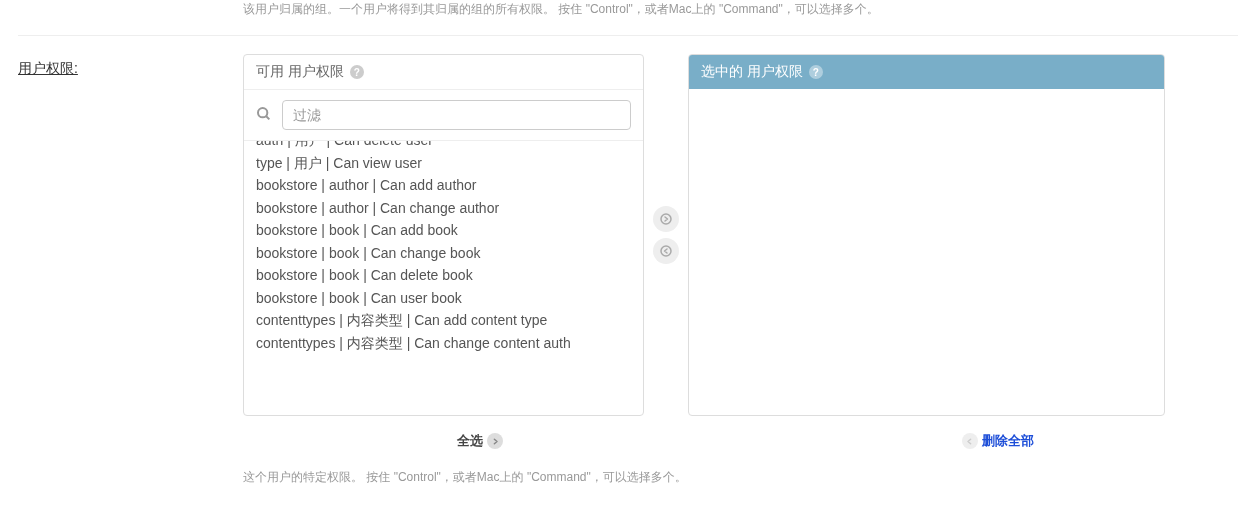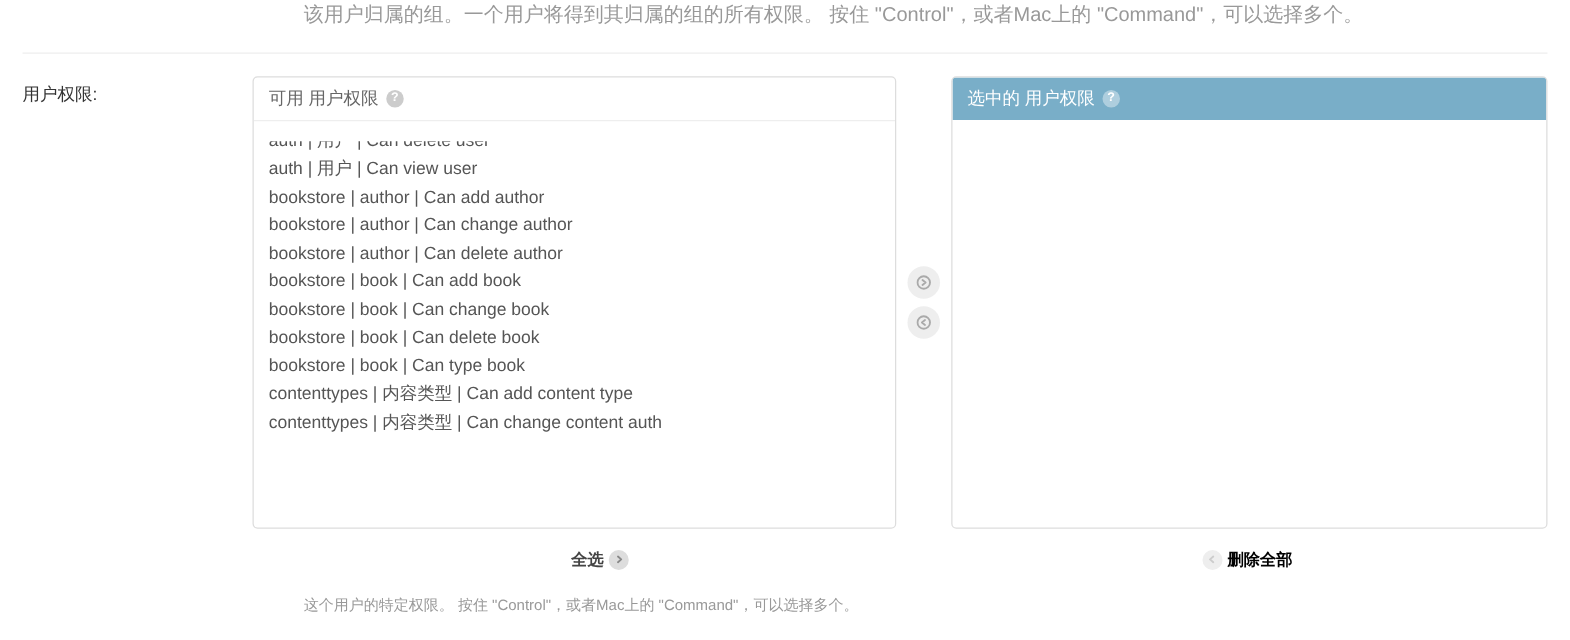--- a/index.html
+++ b/index.html
@@ -5,56 +5,57 @@
   * { box-sizing: border-box; margin: 0; padding: 0; }
   body {
     font-family: "Segoe UI", "Helvetica Neue", Arial, "PingFang SC", "Microsoft YaHei", sans-serif;
     font-size: 14px;
     color: #555;
     background: #fff;
   }
   .wrap { width: 1256px; }
   .top-help {
     color: #999;
-    font-size: 16px;
+    font-size: 12px;
     padding: 0 0 16px 243px;
     line-height: 1.6;
   }
   .hr {
     height: 1px;
     background: #eee;
     margin: 0 18px 18px 18px;
   }
   .row {
     display: flex;
     align-items: flex-start;
     padding: 0 18px;
   }
   .label-col {
     width: 225px;
     font-size: 14px;
     color: #333;
     padding-top: 6px;
+    text-decoration: underline;
   }
   .selector-col {
     flex: 1;
     display: flex;
     align-items: stretch;
     gap: 0;
     position: relative;
   }
   .panel {
     border: 1px solid #ddd;
     border-radius: 4px;
     background: #fff;
     display: flex;
     flex-direction: column;
     overflow: hidden;
   }
-  .panel-left { width: 515px; gap: 16px; }
+  .panel-left { width: 401px; }
   .panel-right { width: 477px; }
   .panel-header {
     padding: 8px 12px;
     border-bottom: 1px solid #eee;
     font-size: 14px;
     color: #666;
     display: flex;
     align-items: center;
     gap: 6px;
   }
@@ -146,21 +147,21 @@
     text-align: center;
     font-size: 13px;
     padding: 10px 0;
     display: flex;
     align-items: center;
     justify-content: center;
     gap: 4px;
   }
   .action-spacer { width: 44px; }
   .action-left { color: #444; font-weight: 600; }
-  .action-right { color: #000000; font-weight: 600; }
+  .action-right { color: #1d4ed8; font-weight: 600; }
   .circ-arrow {
     display: inline-flex;
     width: 16px;
     height: 16px;
     border-radius: 50%;
     background: #ddd;
     color: #888;
     font-size: 10px;
     align-items: center;
     justify-content: center;
@@ -193,30 +194,38 @@
   <div class="row">
     <div class="label-col">用户权限:</div>
 
     <div class="selector-col">
 
       <div class="panel panel-left">
         <div class="panel-header">
           <span>可用 用户权限</span>
           <span class="help-icon">?</span>
         </div>
+        <div class="filter-row">
+          <span class="search-ico">
+            <svg width="16" height="16" viewBox="0 0 24 24" fill="none" stroke="currentColor" stroke-width="3">
+                <circle cx="10" cy="10" r="7"></circle>
+                <line x1="20" y1="20" x2="15" y2="15"></line>
+              </svg>
+          </span>
+          <input class="filter-input" placeholder="过滤" style="">
+        </div>
         <div class="listbox">
           <div class="opt cut-top">auth | 用户 | Can delete user</div>
-          <div class="opt">auth | 用户 | Can view user</div>
+          <div class="opt">type | 用户 | Can view user</div>
           <div class="opt">bookstore | author | Can add author</div>
           <div class="opt">bookstore | author | Can change author</div>
-          <div class="opt">bookstore | author | Can delete author</div>
           <div class="opt">bookstore | book | Can add book</div>
           <div class="opt">bookstore | book | Can change book</div>
           <div class="opt">bookstore | book | Can delete book</div>
-          <div class="opt">bookstore | book | Can type book</div>
+          <div class="opt">bookstore | book | Can user book</div>
           <div class="opt">contenttypes | 内容类型 | Can add content type</div>
           <div class="opt">contenttypes | 内容类型 | Can change content auth</div>
 
         </div>
       </div>
 
       <div class="mid-arrows">
         <div class="arrow-btn">
           <svg width="12" height="12" viewBox="0 0 24 24" fill="none" stroke="currentColor" stroke-width="3">
               <circle cx="12" cy="12" r="10" fill="none"></circle>

